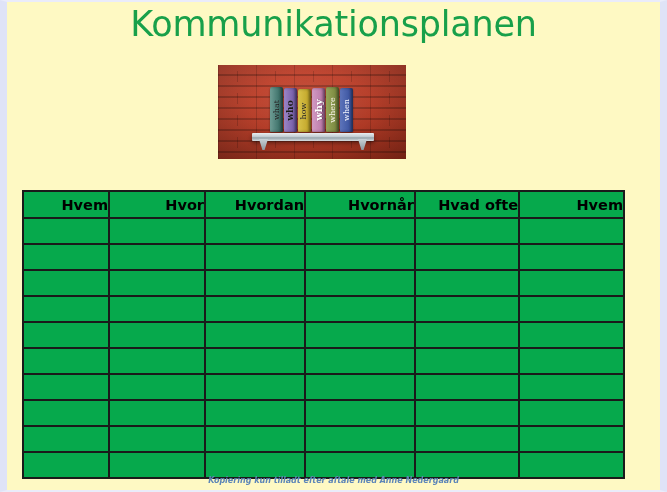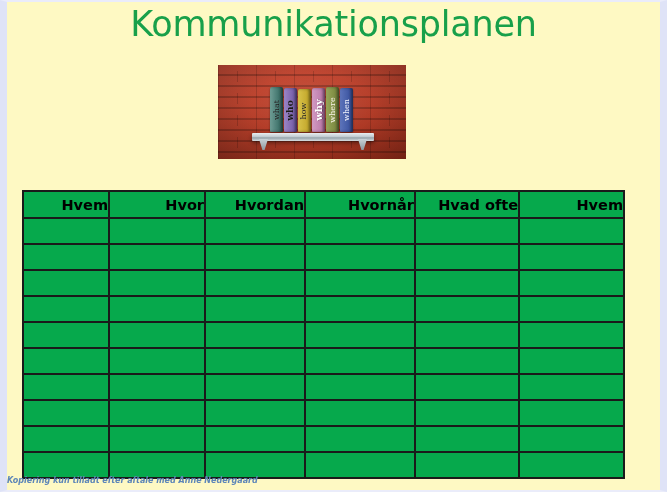--- a/index.html
+++ b/index.html
@@ -174,21 +174,21 @@
   #grid .c3 { width: 110px; }
   #grid .c4 { width: 104px; }
   #grid .c5 { width: 105px; }
 
   
   #footer {
     position: absolute;
     left: 0;
     top: 474px;
     width: 653px;
-    text-align: left;
+    text-align: center;
     font-family: "DejaVu Sans", sans-serif;
     font-size: 8px;
     font-style: italic;
     font-weight: bold;
     color: #5d86b8;
     white-space: nowrap;
   }
 </style>
 </head>
 <body>

